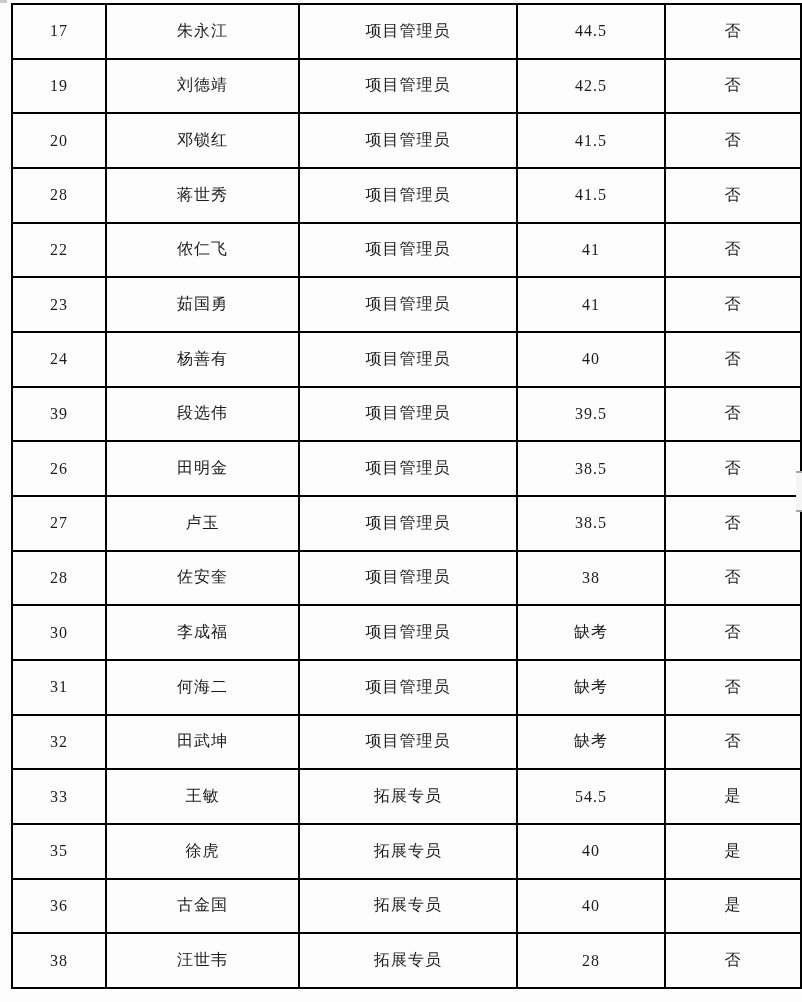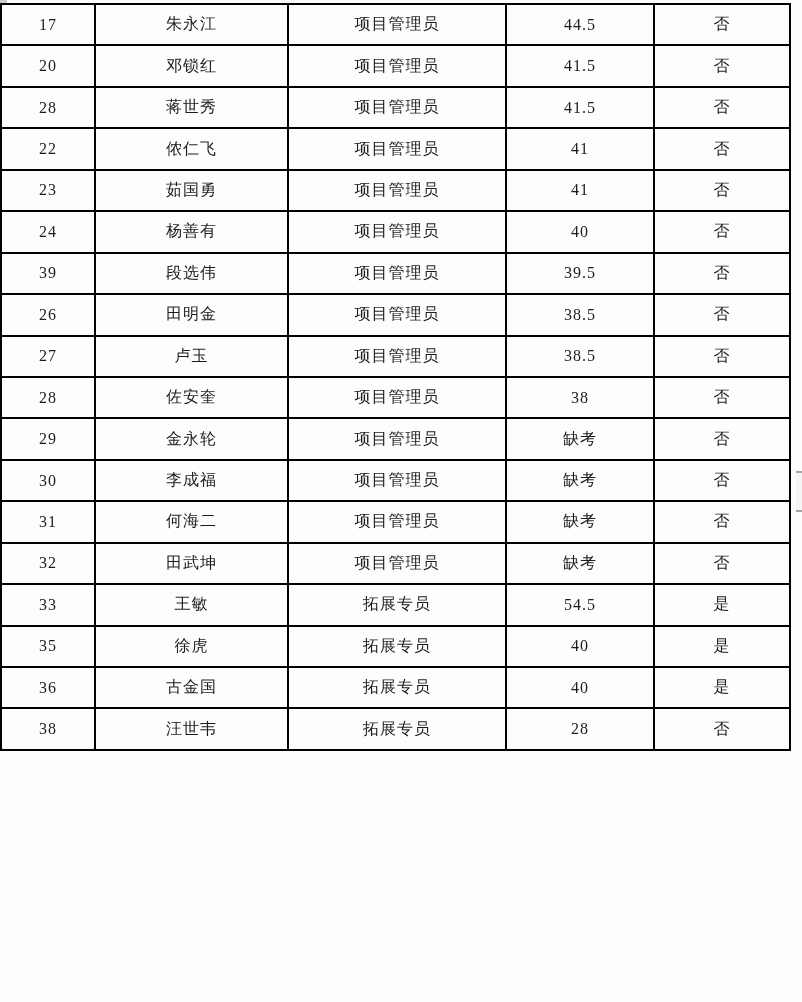--- a/index.html
+++ b/index.html
@@ -9,24 +9,24 @@
   body {
     width: 802px;
     height: 1002px;
     position: relative;
     overflow: hidden;
     background: #fdfdfd;
     font-family: "Liberation Serif", "DejaVu Serif", serif;
   }
   .score-table {
     position: absolute;
-    left: 0;
+    left: 11px;
     top: 3px;
     width: 789px;
-    height: 748px;
+    height: 986px;
     border-collapse: collapse;
     table-layout: fixed;
   }
   .score-table td {
     border: 2px solid #000000;
     text-align: center;
     vertical-align: middle;
     font-size: 16px;
     color: #1c1c1c;
     padding: 0;
@@ -73,20 +73,27 @@
   </colgroup>
   <tbody>
       <tr>
         <td>17</td>
         <td>朱永江</td>
         <td>项目管理员</td>
         <td>44.5</td>
         <td>否</td>
       </tr>
       <tr>
+        <td>19</td>
+        <td>刘德靖</td>
+        <td>项目管理员</td>
+        <td>42.5</td>
+        <td>否</td>
+      </tr>
+      <tr>
         <td>20</td>
         <td>邓锁红</td>
         <td>项目管理员</td>
         <td>41.5</td>
         <td>否</td>
       </tr>
       <tr>
         <td>28</td>
         <td>蒋世秀</td>
         <td>项目管理员</td>
@@ -136,27 +143,20 @@
         <td>否</td>
       </tr>
       <tr>
         <td>28</td>
         <td>佐安奎</td>
         <td>项目管理员</td>
         <td>38</td>
         <td>否</td>
       </tr>
       <tr>
-        <td>29</td>
-        <td>金永轮</td>
-        <td>项目管理员</td>
-        <td>缺考</td>
-        <td>否</td>
-      </tr>
-      <tr>
         <td>30</td>
         <td>李成福</td>
         <td>项目管理员</td>
         <td>缺考</td>
         <td>否</td>
       </tr>
       <tr>
         <td>31</td>
         <td>何海二</td>
         <td>项目管理员</td>

